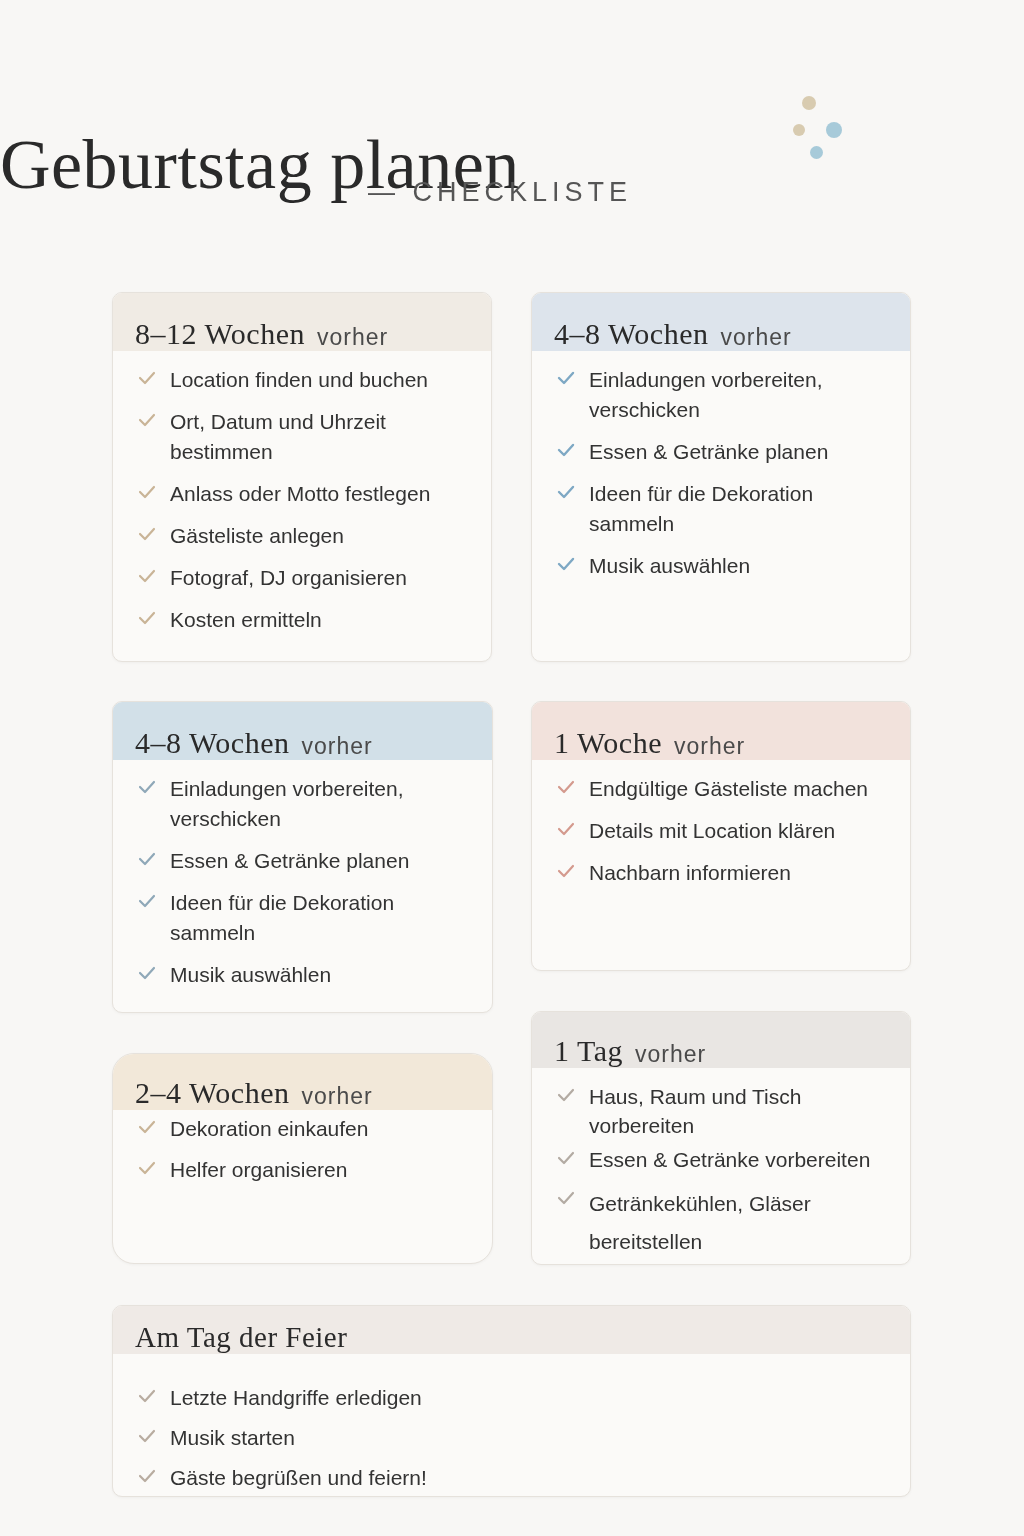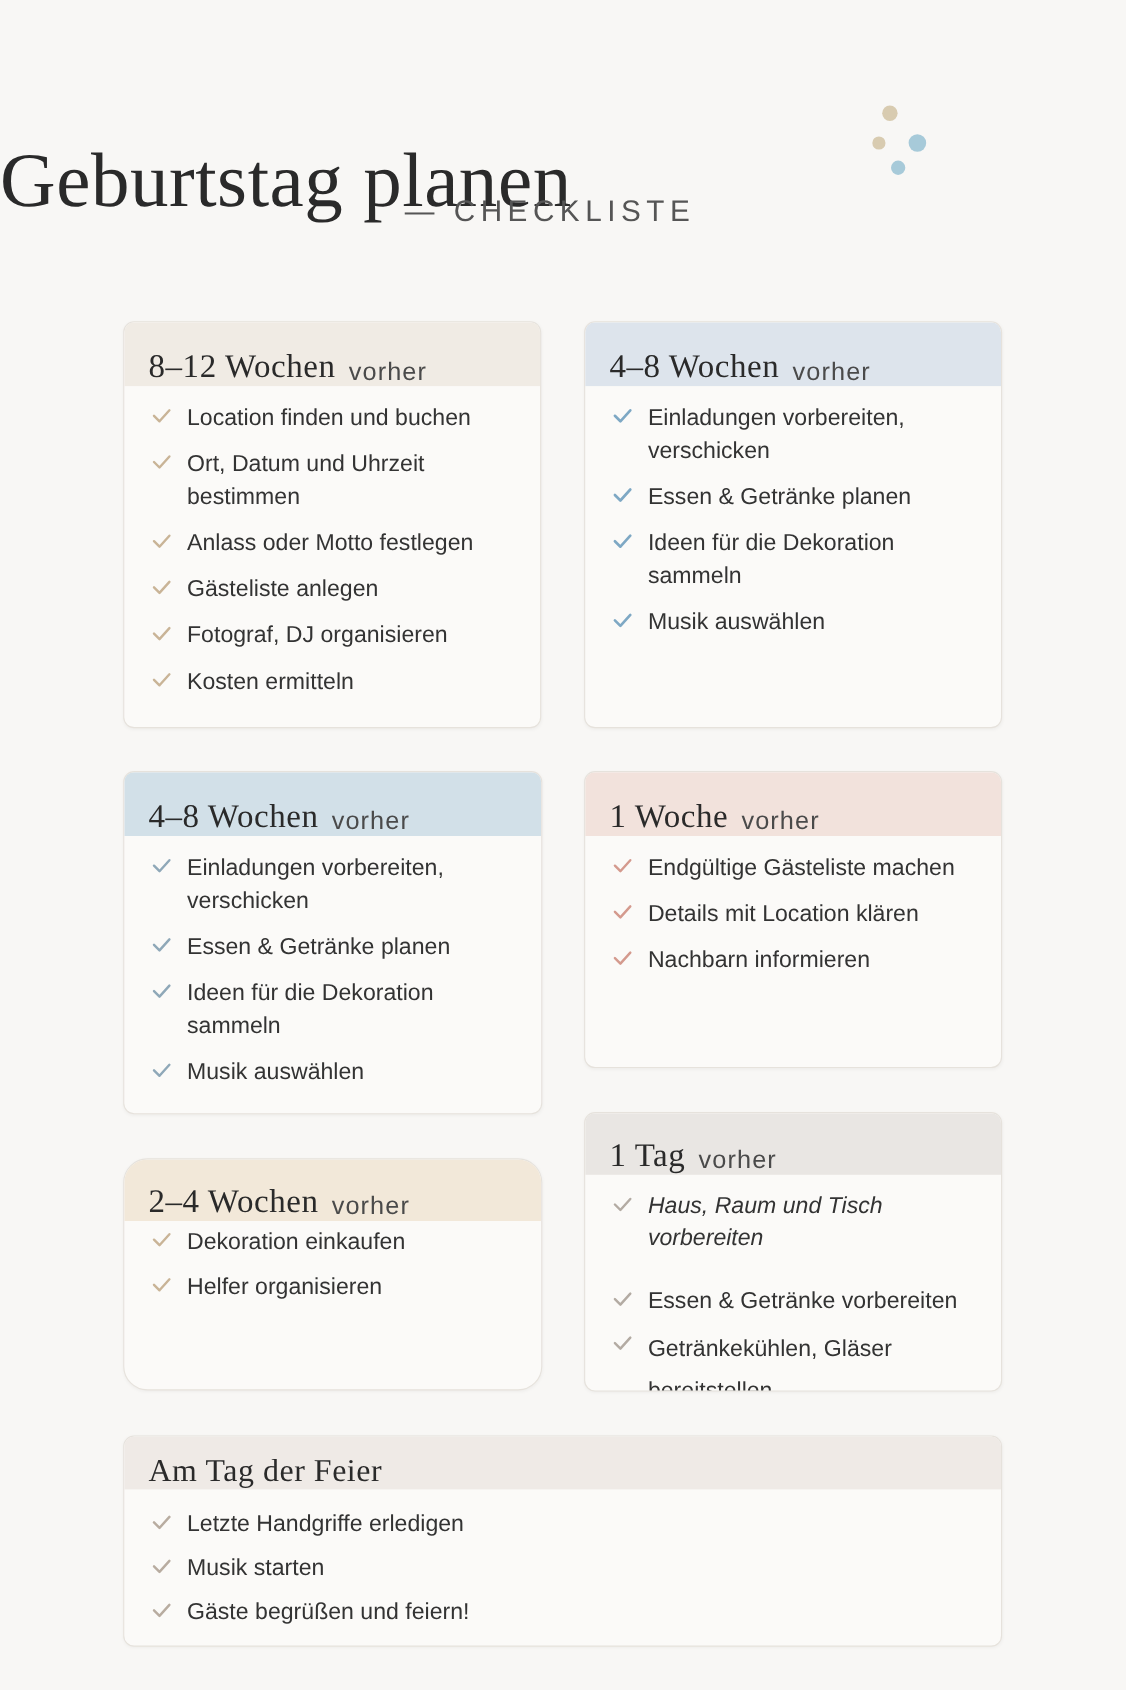--- a/index.html
+++ b/index.html
@@ -207,21 +207,21 @@
         </span><span>Helfer organisieren</span></li>
   </ul>
 </section>
 
 <section class="card" style="left:531px;top:1011px;width:378px;height:252px;">
   <div class="card-head" style="background:#e9e6e3;height:56px;">
     <span class="main">1 Tag</span>
     <span class="suffix">vorher</span>
   </div>
   <ul style="padding-top:14px;">
-    <li style="line-height:29px;margin-bottom:28px;font-style:italic;"><span class="check">
+    <li style="line-height:29px;margin-bottom:5px;"><span class="check">
           <svg width="20" height="20" viewBox="0 0 20 20">
             <path d="M3 10 L8 15 L17 5" fill="none" stroke="#b3aba3" stroke-width="2.2" stroke-linecap="round" stroke-linejoin="round"></path>
           </svg>
         </span><span>Haus, Raum und Tisch vorbereiten</span></li>
     <li style="line-height:29px;margin-bottom:11px;"><span class="check">
           <svg width="20" height="20" viewBox="0 0 20 20">
             <path d="M3 10 L8 15 L17 5" fill="none" stroke="#b3aba3" stroke-width="2.2" stroke-linecap="round" stroke-linejoin="round"></path>
           </svg>
         </span><span>Essen &amp; Getränke vorbereiten</span></li>
     <li style="line-height:38px;margin-bottom:11px;"><span class="check">
@@ -229,21 +229,21 @@
             <path d="M3 10 L8 15 L17 5" fill="none" stroke="#b3aba3" stroke-width="2.2" stroke-linecap="round" stroke-linejoin="round"></path>
           </svg>
         </span><span>Getränkekühlen, Gläser bereitstellen</span></li>
   </ul>
 </section>
 
 <section class="card" style="left:112px;top:1305px;width:797px;height:190px;">
   <div class="card-head" style="background:#efeae6;height:48px;">
     <span class="main" style="font-size:29px;">Am Tag der Feier</span>
   </div>
-  <ul style="padding-top:17px;">
+  <ul style="padding-top:17px;margin-top:12px;">
     <li style="margin-bottom:10px;"><span class="check">
           <svg width="20" height="20" viewBox="0 0 20 20">
             <path d="M3 10 L8 15 L17 5" fill="none" stroke="#b8aca0" stroke-width="2.2" stroke-linecap="round" stroke-linejoin="round"></path>
           </svg>
         </span><span>Letzte Handgriffe erledigen</span></li>
     <li style="margin-bottom:10px;"><span class="check">
           <svg width="20" height="20" viewBox="0 0 20 20">
             <path d="M3 10 L8 15 L17 5" fill="none" stroke="#b8aca0" stroke-width="2.2" stroke-linecap="round" stroke-linejoin="round"></path>
           </svg>
         </span><span>Musik starten</span></li>

